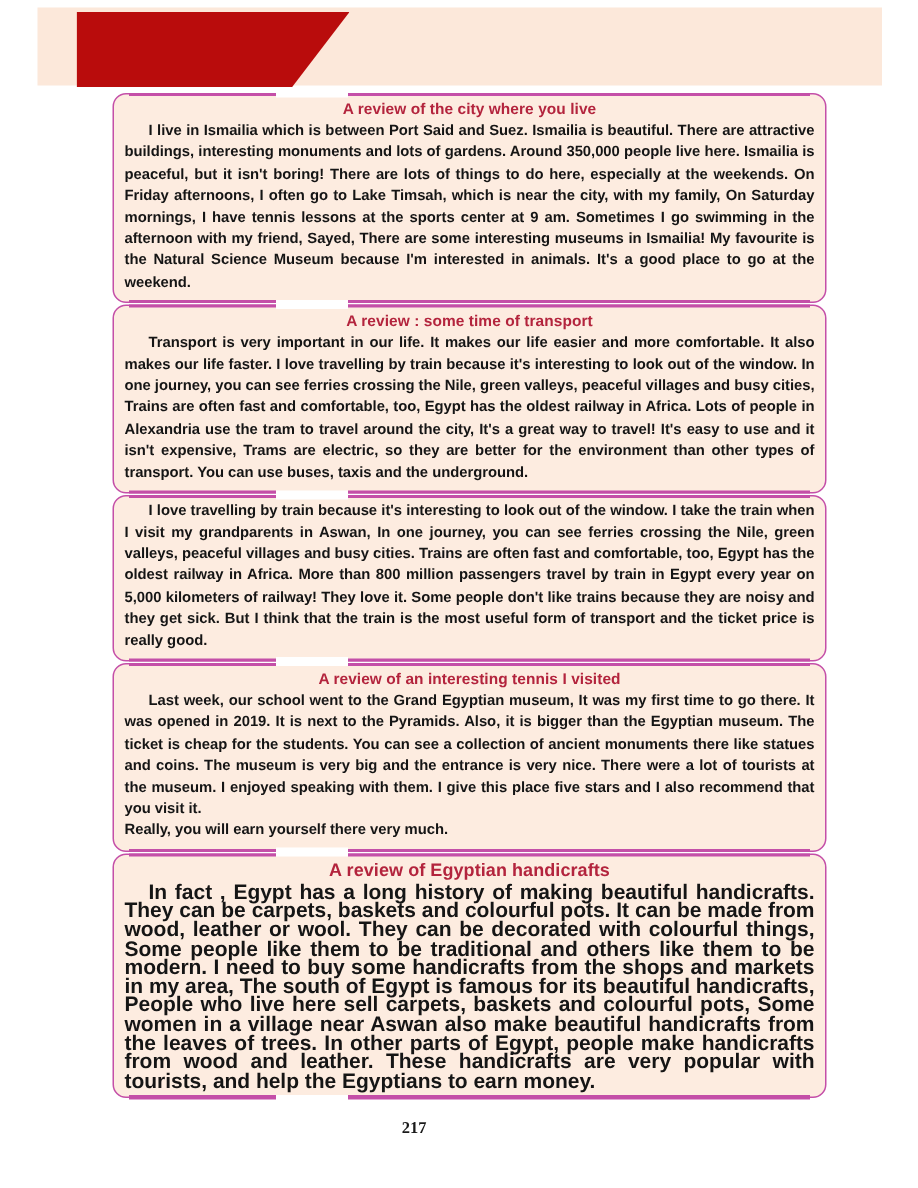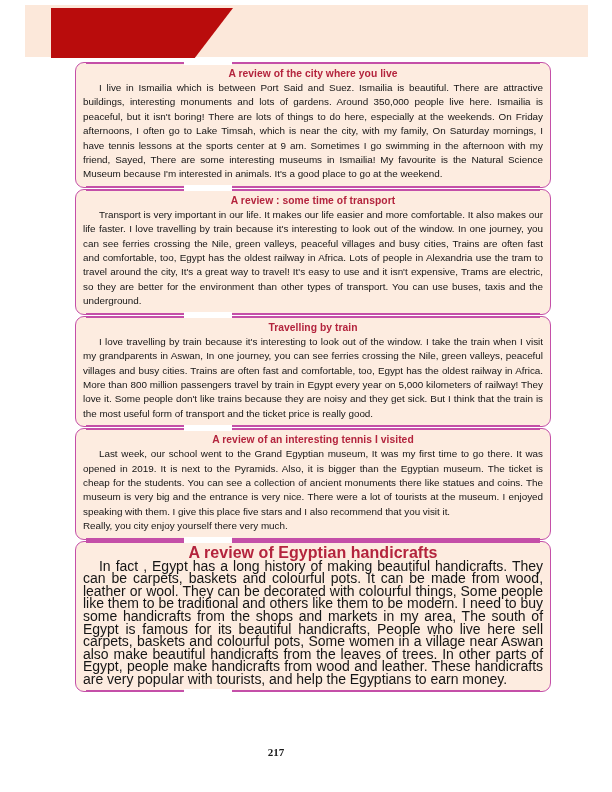--- a/index.html
+++ b/index.html
@@ -95,30 +95,31 @@
 
   .review-text {
     color: #151515;
     font-size: 9.9px;
     line-height: 14.4px;
     text-align: justify;
     text-justify: inter-word;
     margin: 0;
     text-indent: 16px;
     letter-spacing: -0.02px;
+    font-weight: bold;
   }
   .review-text.no-indent { text-indent: 0; }
 
   
   .review-box.compact .review-text {
     font-size: 14px;
     line-height: 12.6px;
   }
   .review-box.compact .review-title {
-    font-size: 16px;
+    font-size: 12px;
   }
 
   
   .page-number {
     position: absolute;
     left: 0;
     top: 746px;
     width: 552px;
     text-align: center;
     font-family: "Liberation Serif", serif;
@@ -156,34 +157,33 @@
       <p class="review-text">Transport is very important in our life. It makes our life easier and more comfortable. It also makes our life faster. I love travelling by train because it's interesting to look out of the window. In one journey, you can see ferries crossing the Nile, green valleys, peaceful villages and busy cities, Trains are often fast and comfortable, too, Egypt has the oldest railway in Africa. Lots of people in Alexandria use the tram to travel around the city, It's a great way to travel! It's easy to use and it isn't expensive, Trams are electric, so they are better for the environment than other types of transport. You can use buses, taxis and the underground.</p>
       <div class="edge-bottom"></div>
       <div class="edge-bottom2"></div>
       <div class="notch-bottom"></div>
     </div>
 
     <div class="review-box">
       <div class="edge-top"></div>
       <div class="edge-top2"></div>
       <div class="notch-top"></div>
-      <div class="review-title">Travelling by train</div>
       <p class="review-text">I love travelling by train because it's interesting to look out of the window. I take the train when I visit my grandparents in Aswan, In one journey, you can see ferries crossing the Nile, green valleys, peaceful villages and busy cities. Trains are often fast and comfortable, too, Egypt has the oldest railway in Africa. More than 800 million passengers travel by train in Egypt every year on 5,000 kilometers of railway! They love it. Some people don't like trains because they are noisy and they get sick. But I think that the train is the most useful form of transport and the ticket price is really good.</p>
       <div class="edge-bottom"></div>
       <div class="edge-bottom2"></div>
       <div class="notch-bottom"></div>
     </div>
 
     <div class="review-box">
       <div class="edge-top"></div>
       <div class="edge-top2"></div>
       <div class="notch-top"></div>
       <div class="review-title">A review of an interesting tennis I visited</div>
       <p class="review-text">Last week, our school went to the Grand Egyptian museum, It was my first time to go there. It was opened in 2019. It is next to the Pyramids. Also, it is bigger than the Egyptian museum. The ticket is cheap for the students. You can see a collection of ancient monuments there like statues and coins. The museum is very big and the entrance is very nice. There were a lot of tourists at the museum. I enjoyed speaking with them. I give this place five stars and I also recommend that you visit it.</p>
-      <p class="review-text no-indent">Really, you city enjoy yourself there very much.</p>
+      <p class="review-text no-indent">Really, you will earn yourself there very much.</p>
       <div class="edge-bottom"></div>
       <div class="edge-bottom2"></div>
       <div class="notch-bottom"></div>
     </div>
 
     <div class="review-box compact">
       <div class="edge-top"></div>
       <div class="edge-top2"></div>
       <div class="notch-top"></div>
       <div class="review-title">A review of Egyptian handicrafts</div>

